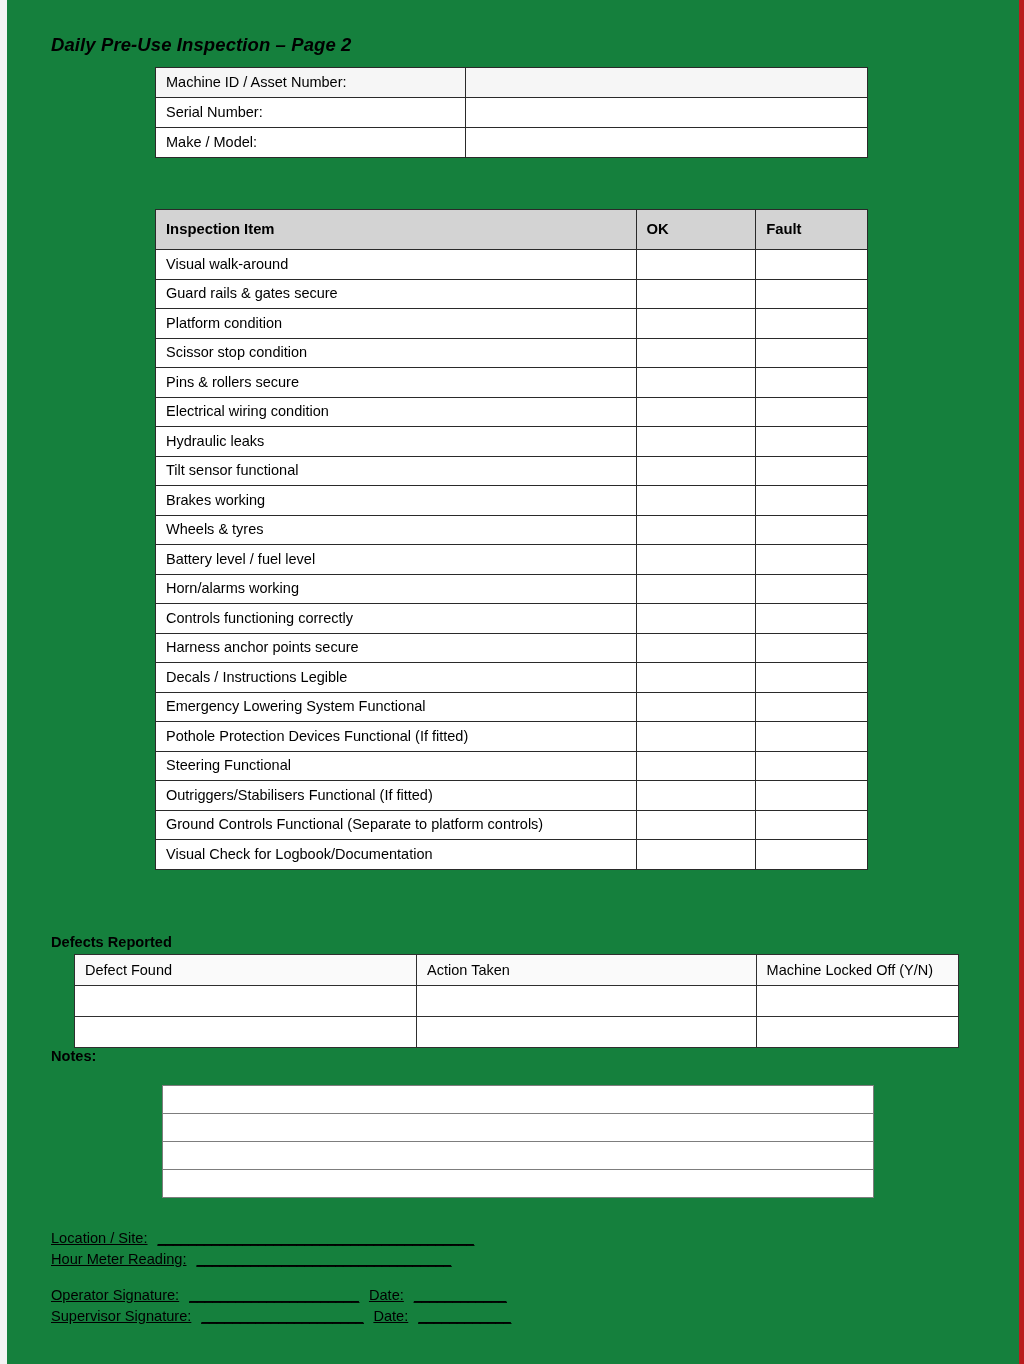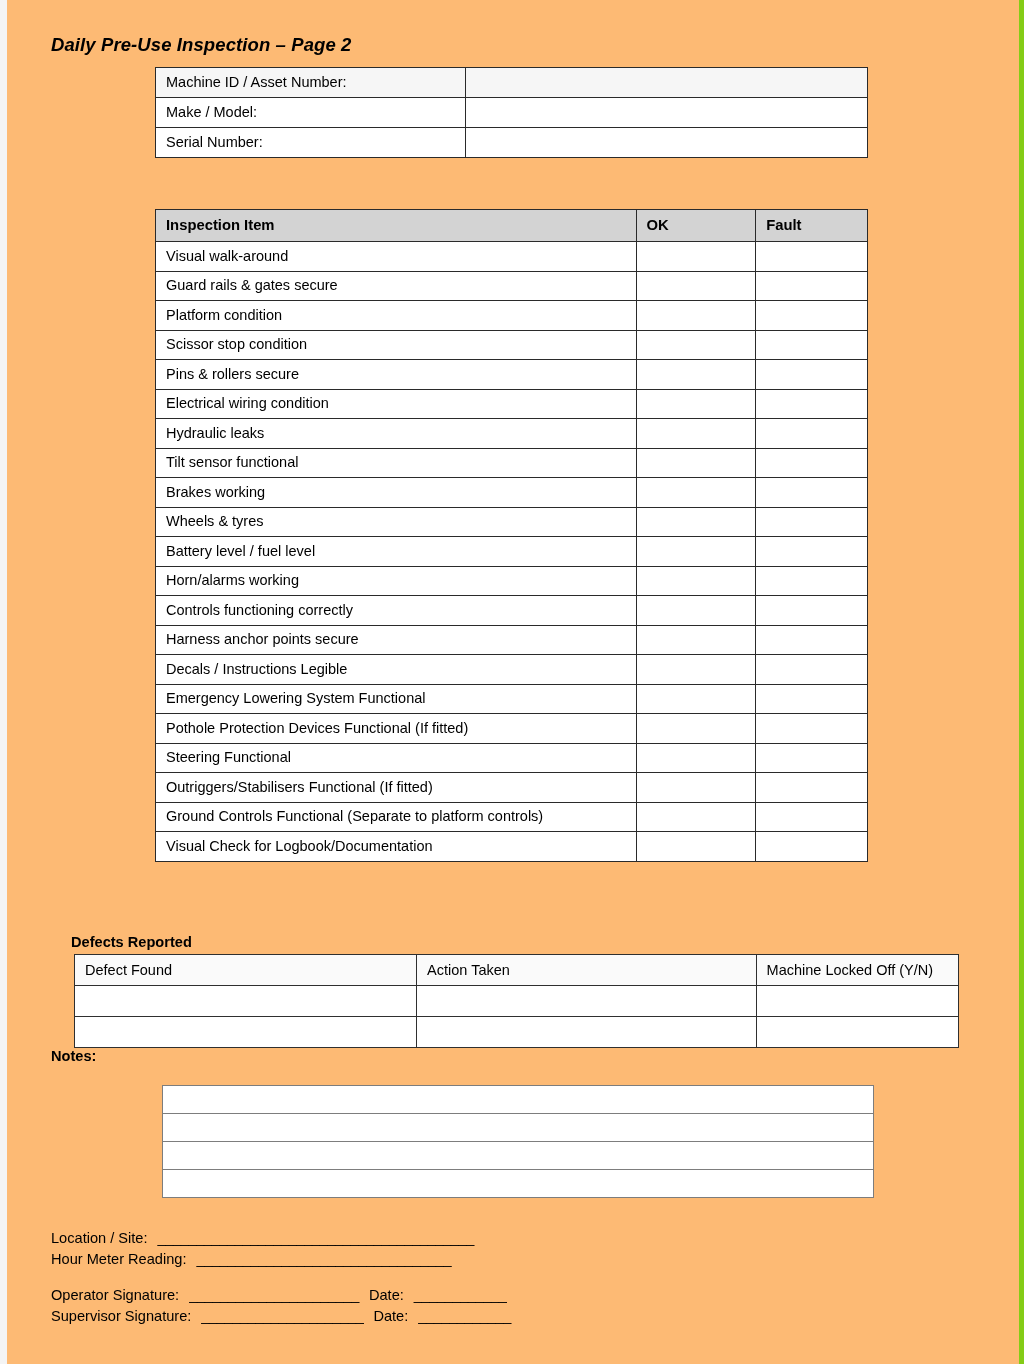--- a/index.html
+++ b/index.html
@@ -6,23 +6,23 @@
   html, body { margin:0; padding:0; }
   body {
     width:1024px; height:1364px;
     background:#ffffff;
     font-family:"Liberation Sans", sans-serif;
     color:#000;
     overflow:hidden;
   }
   .page-frame {
     position:absolute; inset:0;
-    background:#fdba74;
+    background:#15803d;
     border-left:7px solid #f4f4f4;
-    border-right:5px solid #84cc16;
+    border-right:5px solid #b91c1c;
   }
   .page-inner { position:relative; width:100%; height:100%; }
 
   
   .doc-title {
     position:absolute; left:44px; top:34px;
     font-size:18.5px; font-weight:bold; font-style:italic;
     letter-spacing:0.1px; white-space:nowrap;
   }
 
@@ -45,28 +45,28 @@
   }
 
   
   #machine-info-table { left:148px; top:67px; width:713px; }
   #machine-info-table td { height:30px; }
   #machine-info-table tr:first-child td { background:#f6f6f6; }
   #machine-info-table td.value-cell { padding-left:0; }
 
   
   #inspection-table { left:148px; top:209px; width:713px; }
-  #inspection-table th { background:#d3d3d3; font-weight:bold; height:32px; font-size:14.8px; }
+  #inspection-table th { background:#d3d3d3; font-weight:bold; height:40px; font-size:14.8px; }
   #inspection-table td { height:29.5px; }
 
   
   .section-label {
     position:absolute; font-size:14.6px; font-weight:bold;
   }
-  #defects-label { left:44px; top:934px;margin-left:20px; }
+  #defects-label { left:44px; top:934px; }
   #defects-table { left:67px; top:954px; width:885px; font-size:14.5px;padding-left:47px; }
   #defects-table td, #defects-table th { border:1.5px solid #2f2f2f; }
   #defects-table th { background:#fafafa; font-weight:normal; height:31px; }
   #defects-table td { height:31px; }
   #defects-table .clip-cell { overflow:hidden; white-space:nowrap; }
 
   #notes-label { left:44px; top:1048px; }
   #notes-table {
     position:absolute; left:155px; top:1085px; width:712px;
     border-collapse:collapse; table-layout:fixed;
@@ -75,21 +75,21 @@
     border:1.2px solid #7d7d7d;
     height:28px;
     background:#fff;
   }
 
   
   .footer-block { position:absolute; left:44px; font-size:14.6px; line-height:21px; white-space:nowrap; }
   #footer-location { top:1228px; }
   #footer-signatures { top:1285px; }
   .rule { letter-spacing:-0.4px; }
-  .sig-row { display:block; }
+  .sig-row { display:block;text-decoration:underline; }
   .gap { display:inline-block; width:10px; }
 </style>
 </head>
 <body>
 
 <div class="page-frame">
  <div class="page-inner">
 
   <div class="doc-title">Daily Pre-Use Inspection – Page 2</div>
 
@@ -97,25 +97,25 @@
     <colgroup>
           <col style="width:43.5%">
           <col style="width:56.5%">
         </colgroup>
     <tbody>
       <tr>
         <td>Machine ID / Asset Number:</td>
         <td class="value-cell"></td>
       </tr>
       <tr>
+        <td>Serial Number:</td>
+        <td class="value-cell"></td>
+      </tr>
+      <tr>
         <td>Make / Model:</td>
-        <td class="value-cell"></td>
-      </tr>
-      <tr>
-        <td>Serial Number:</td>
         <td class="value-cell"></td>
       </tr>
     </tbody>
   </table>
 
   <table class="tbl" id="inspection-table">
     <colgroup>
           <col style="width:67.5%">
           <col style="width:16.8%">
           <col style="width:15.7%">

